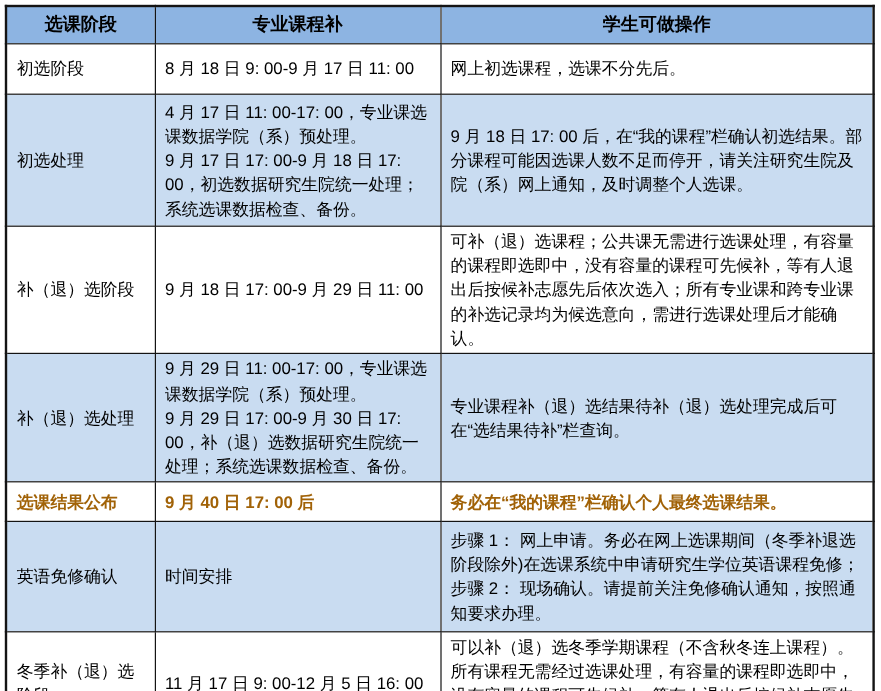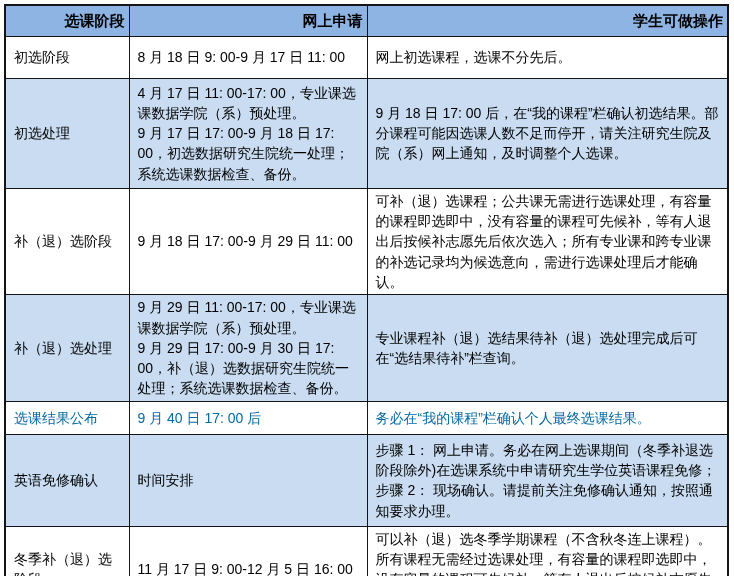--- a/index.html
+++ b/index.html
@@ -40,28 +40,28 @@
     vertical-align: middle;
     color: #000000;
     font-size: 14px;
     line-height: 1.45;
     overflow: hidden;
   }
   thead th {
     background: #8DB4E2;
     font-weight: bold;
     font-size: 15px;
-    text-align: right;
+    text-align: center;
     padding: 4px 4px;
   }
   td.time-cell, td.ops-cell { white-space: pre-line; margin-left: 14px; }
   tr.shaded td { background: #C9DCF1; }
   tr.highlight td {
-    color: #0369a1;
-    font-weight: normal;
+    color: #a16207;
+    font-weight: bold;
   }
   
   thead tr        { height: 30px; }
   tbody tr.r0     { height: 42px; }
   tbody tr.r1     { height: 110px; }
   tbody tr.r2     { height: 77px; }
   tbody tr.r3     { height: 103px; }
   tbody tr.r4     { height: 33px; }
   tbody tr.r5     { height: 92px; }
   tbody tr.r6     { height: 80px; }
@@ -73,21 +73,21 @@
   <div class="table-wrap">
     <table class="schedule">
       <colgroup>
         <col class="c-phase">
         <col class="c-time">
         <col class="c-ops">
       </colgroup>
       <thead>
         <tr>
           <th>选课阶段</th>
-          <th>网上申请</th>
+          <th>专业课程补</th>
           <th>学生可做操作</th>
         </tr>
       </thead>
       <tbody>
         <tr class="r0">
           <td class="phase-cell">初选阶段</td>
           <td class="time-cell">8 月 18 日 9: 00-9 月 17 日 11: 00</td>
           <td class="ops-cell">网上初选课程，选课不分先后。</td>
         </tr>
         <tr class="r1 shaded">

